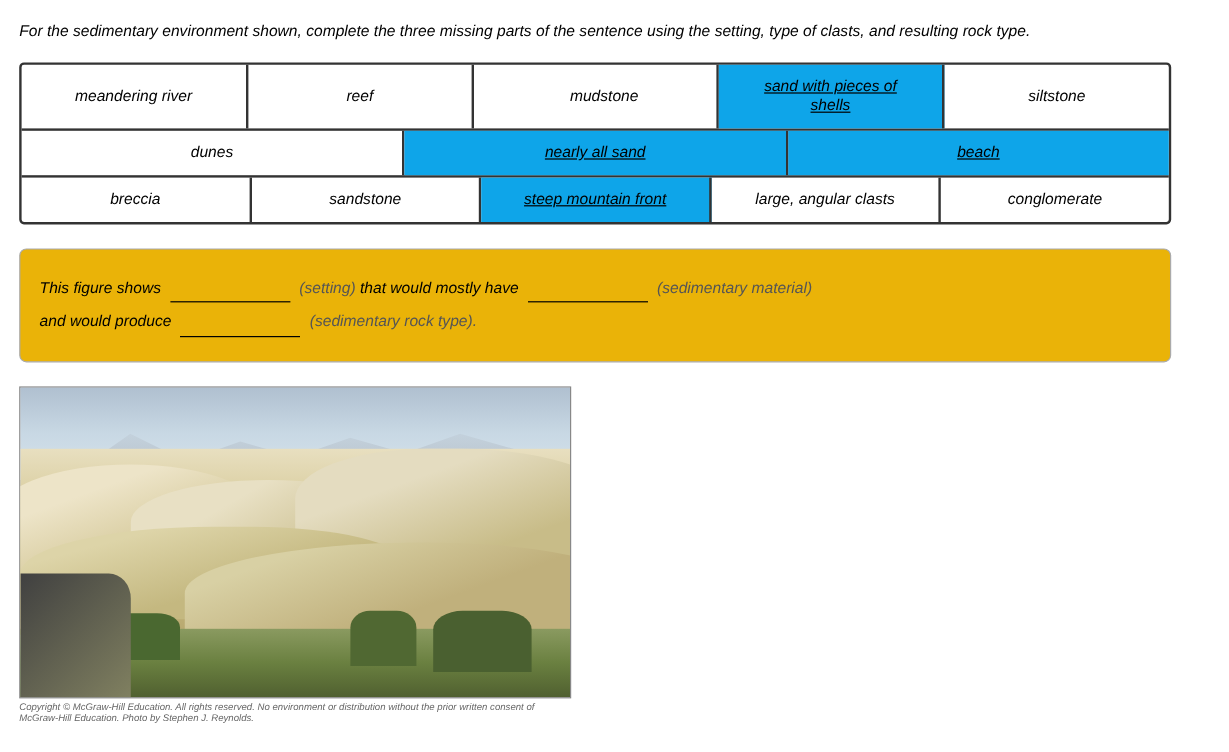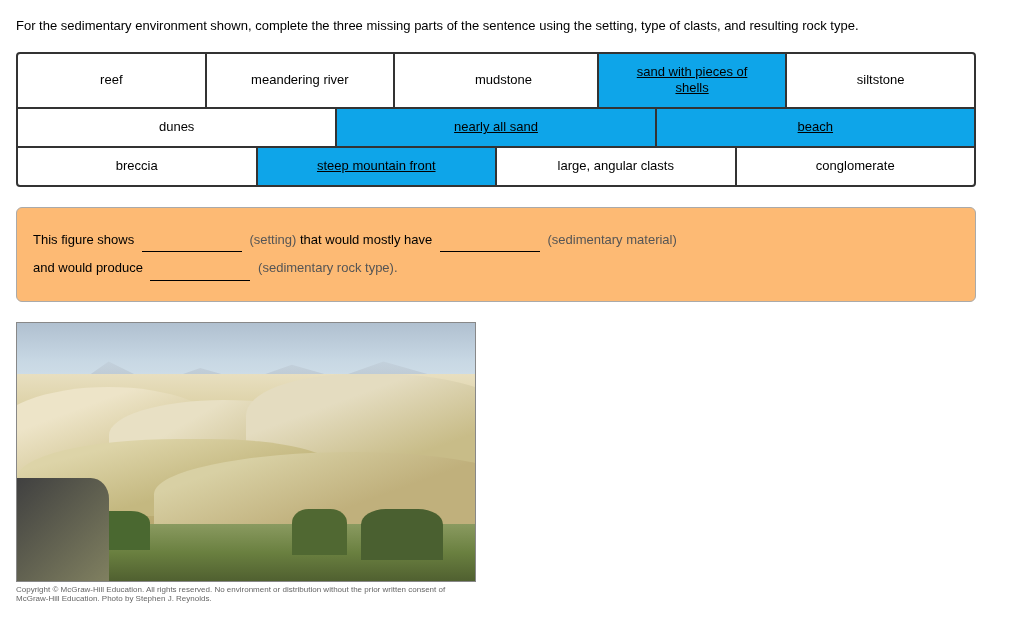--- a/index.html
+++ b/index.html
@@ -1,15 +1,15 @@
 <!DOCTYPE html>
 <html><head>
   <meta charset="utf-8">
   <style>
-    * { box-sizing: border-box; margin: 0; padding: 0; }
+    * { box-sizing: border-box; margin: 0; padding: 0; font-style: italic; }
     body {
       font-family: Arial, sans-serif;
       font-size: 13px;
       background: #fff;
       color: #000;
       padding: 16px;
       width: 1024px;
       min-height: 627px;
     }
     .instructions {
@@ -50,21 +50,21 @@
     .word-cell.selected {
       background: #0ea5e9;
       text-decoration: underline;
     }
     .sentence-box {
       border: 1px solid #aaa;
       border-radius: 6px;
       padding: 20px 16px;
       margin-bottom: 20px;
       width: 960px;
-      background: #fdba74;
+      background: #eab308;
     }
     .sentence-line {
       font-size: 13px;
       line-height: 1.8;
     }
     .blank {
       display: inline-block;
       border-bottom: 1px solid #000;
       min-width: 100px;
       margin: 0 4px;
@@ -109,32 +109,33 @@
     }
   </style>
 </head>
 <body>
 
 
 
 <p class="instructions">For the sedimentary environment shown, complete the three missing parts of the sentence using the setting, type of clasts, and resulting rock type.</p>
 
 <div class="word-bank" id="word-bank"><div class="word-bank-row">
+      <div class="word-cell" style="white-space: pre-line;">meandering river</div>
       <div class="word-cell" style="white-space: pre-line;">reef</div>
-      <div class="word-cell" style="white-space: pre-line;">meandering river</div>
       <div class="word-cell" style="white-space: pre-line; padding-left: 23px;">mudstone</div>
       <div class="word-cell selected" style="white-space: pre-line;">sand with pieces of
 shells</div>
       <div class="word-cell" style="white-space: pre-line;">siltstone</div>
     </div><div class="word-bank-row">
       <div class="word-cell" style="white-space: pre-line;">dunes</div>
       <div class="word-cell selected" style="white-space: pre-line;">nearly all sand</div>
       <div class="word-cell selected" style="white-space: pre-line;">beach</div>
     </div><div class="word-bank-row">
       <div class="word-cell" style="white-space: pre-line;">breccia</div>
+      <div class="word-cell" style="white-space: pre-line;">sandstone</div>
       <div class="word-cell selected" style="white-space: pre-line;">steep mountain front</div>
       <div class="word-cell" style="white-space: pre-line;">large, angular clasts</div>
       <div class="word-cell" style="white-space: pre-line;">conglomerate</div>
     </div></div>
 
 <div class="sentence-box">
   <div class="sentence-line">
     <span>This figure shows</span>
     <span class="blank">&nbsp;&nbsp;&nbsp;&nbsp;&nbsp;&nbsp;&nbsp;&nbsp;&nbsp;&nbsp;&nbsp;</span>
     <span class="paren-label">(setting)</span>

